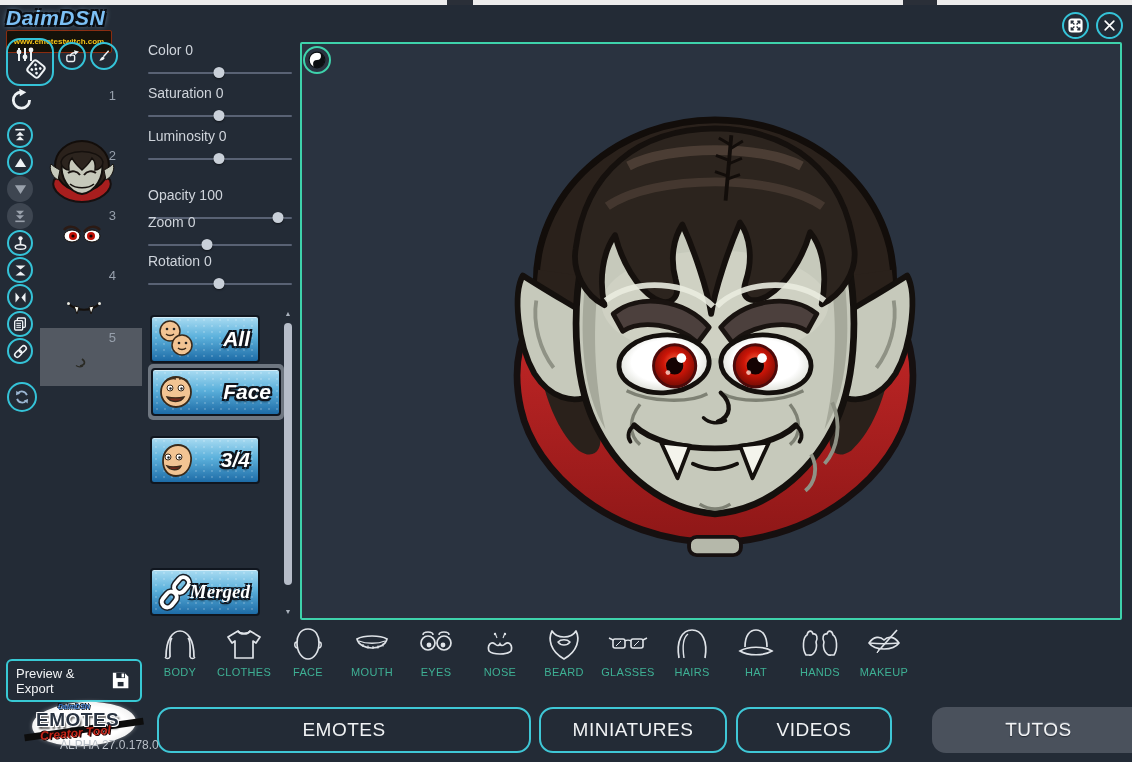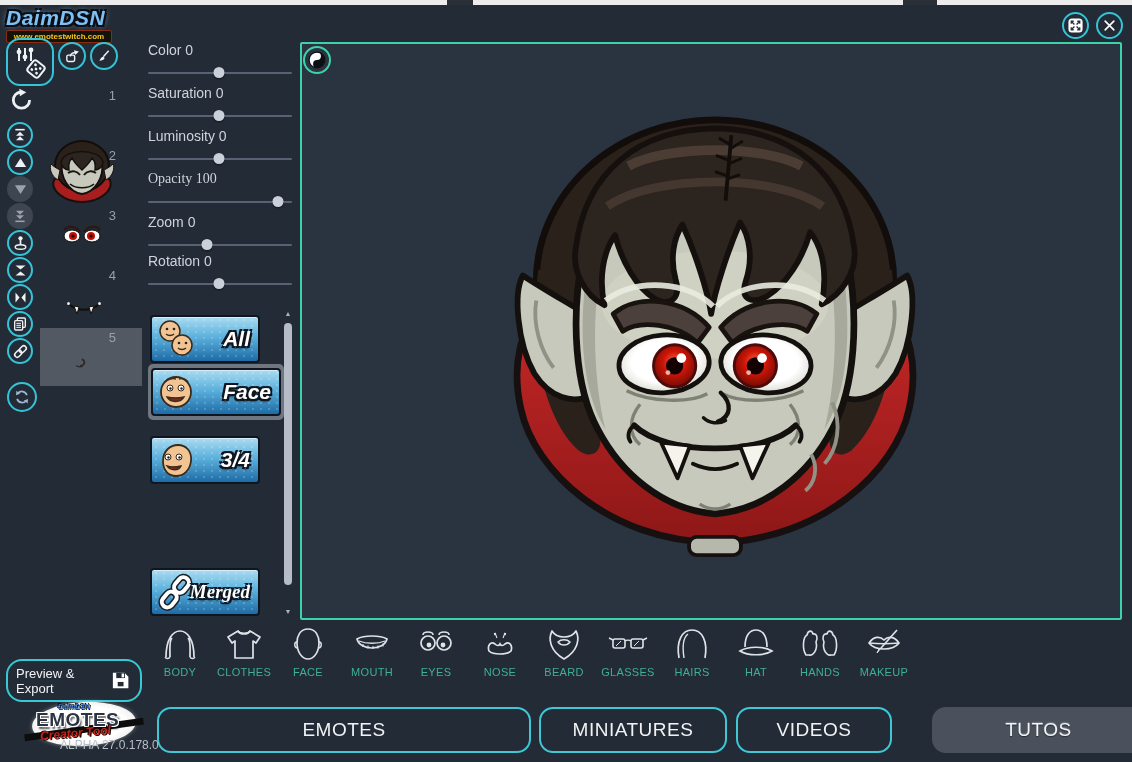--- a/index.html
+++ b/index.html
@@ -6,21 +6,21 @@
   #app{position:relative;width:1132px;height:762px;background:#232b36;overflow:hidden;
        font-family:"Liberation Sans",sans-serif;color:#e8ecf0;}
   
   .top-strip{position:absolute;left:0;top:0;width:1132px;height:5px;background:#ececec;}
   .top-strip .notch{position:absolute;top:0;height:5px;background:#2a2f38;}
   
   .logo{position:absolute;left:6px;top:6px;width:112px;}
   .logo-title{font-size:21px;font-weight:900;font-style:italic;letter-spacing:0.5px;color:#7cc0f5;
     text-shadow:-2px -2px 0 #0a0e14,2px -2px 0 #0a0e14,-2px 2px 0 #0a0e14,2px 2px 0 #0a0e14,0 0 6px #9fd4ff;}
   .logo-banner{margin-top:0px;background:#15120a;border:1px solid #8a2c10;border-radius:2px;
-    font-size:8px;font-weight:bold;color:#f5c518;text-align:center;padding:1px 0;width:104px;}
+    font-size:8px;font-weight:bold;color:#f5c518;text-align:center;padding:6px 0;width:104px;}
   
   .tool{position:absolute;width:26px;height:26px;border-radius:50%;border:2px solid #35c3d8;
     background:transparent;display:flex;align-items:center;justify-content:center;color:#eef2f5;box-sizing:border-box;}
   .tool.disabled{border-color:transparent;background:#3e4651;color:#9aa2ac;}
   .tool.noborder{border-color:transparent;}
   .tool svg{display:block;}
   .rand-btn{position:absolute;left:6px;top:38px;width:48px;height:48px;border-radius:14px;
     border:2px solid #35c3d8;box-sizing:border-box;display:flex;align-items:center;justify-content:center;}
   
   .slider{position:absolute;left:148px;width:144px;height:40px;}
@@ -60,21 +60,21 @@
   .part svg{display:inline-block;}
   .part-label{margin-top:1px;font-size:11px;color:#3eb094;letter-spacing:0.3px;}
   
   .tab{position:absolute;top:707px;height:46px;border:2px solid #3fc7d6;border-radius:14px;
     box-sizing:border-box;display:flex;align-items:center;justify-content:center;
     font-size:19px;letter-spacing:0.5px;color:#f0f2f4;background:transparent;}
   .tab.active{border-color:transparent;background:#4a515c;color:#f2f3f5;
     text-shadow:0 1px 1px #262b33,0 -1px 1px #717a86;}
   
   .preview-btn{position:absolute;left:6px;top:659px;width:136px;height:43px;border:2px solid #38c9d4;
-    border-radius:16px;box-sizing:border-box;display:flex;align-items:center;justify-content:space-between;
+    border-radius:6px;box-sizing:border-box;display:flex;align-items:center;justify-content:space-between;
     padding:0 8px 0 8px;}
   .preview-label{font-size:13px;color:#f2f4f6;}
   
   .brand{position:absolute;left:24px;top:700px;width:120px;height:52px;}
   .brand-burst{position:absolute;left:8px;top:2px;width:104px;height:44px;background:radial-gradient(#ffffff 55%,#d8d8d8 100%);
     border-radius:50%;transform:rotate(-3deg);box-shadow:0 0 4px rgba(255,255,255,.4);}
   .brand-slash{position:absolute;left:0px;top:26px;width:120px;height:7px;background:#0d0d0d;transform:rotate(-8deg);}
   .brand-top{position:absolute;left:34px;top:3px;font-size:7px;font-weight:900;font-style:italic;color:#2d6fc4;
     text-shadow:-1px -1px 0 #0a0e14,1px 1px 0 #0a0e14;}
   .brand-main{position:absolute;left:12px;top:9px;font-size:19px;font-weight:900;letter-spacing:0.5px;color:#2a3442;
@@ -255,21 +255,21 @@
   <div class="slider-track">
     <div class="slider-thumb" style="left: 49%;"></div>
   </div>
 </div>
 <div class="slider" style="top:128px;">
   <div class="slider-label">Luminosity 0</div>
   <div class="slider-track">
     <div class="slider-thumb" style="left: 49%;"></div>
   </div>
 </div>
-<div class="slider" style="top:171px;font-family:Liberation Serif, serif;">
+<div class="slider" style="top:187px;">
   <div class="slider-label">Opacity 100</div>
   <div class="slider-track">
     <div class="slider-thumb" style="left: 90%;"></div>
   </div>
 </div>
 <div class="slider" style="top:214px;">
   <div class="slider-label">Zoom 0</div>
   <div class="slider-track">
     <div class="slider-thumb" style="left: 41%;"></div>
   </div>

